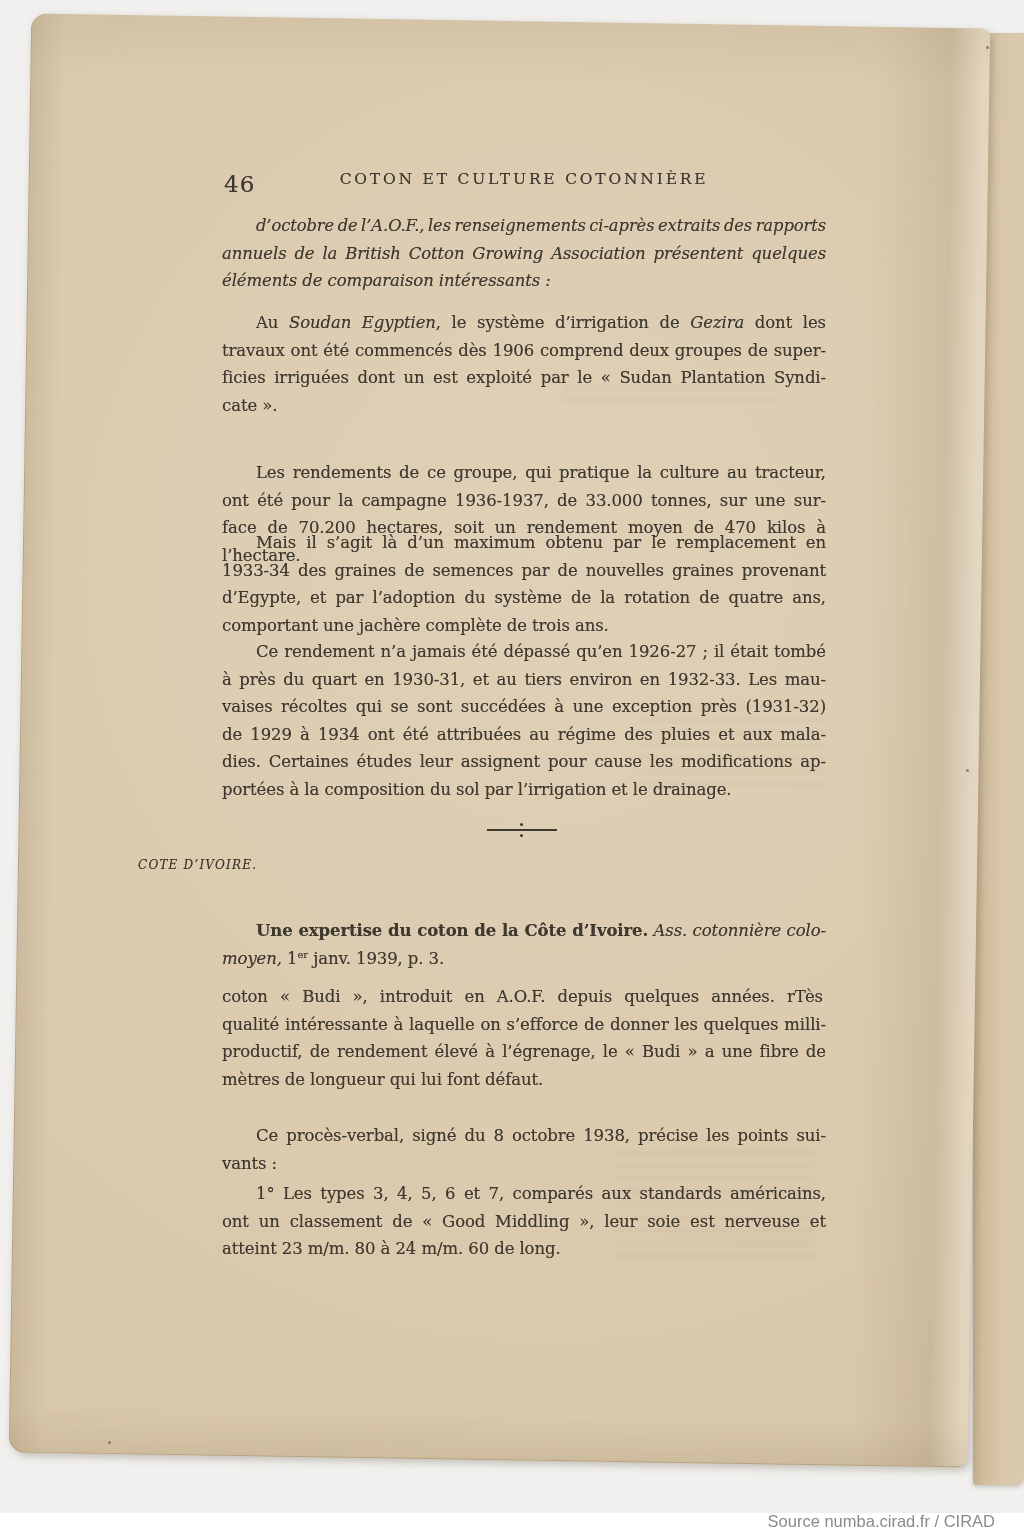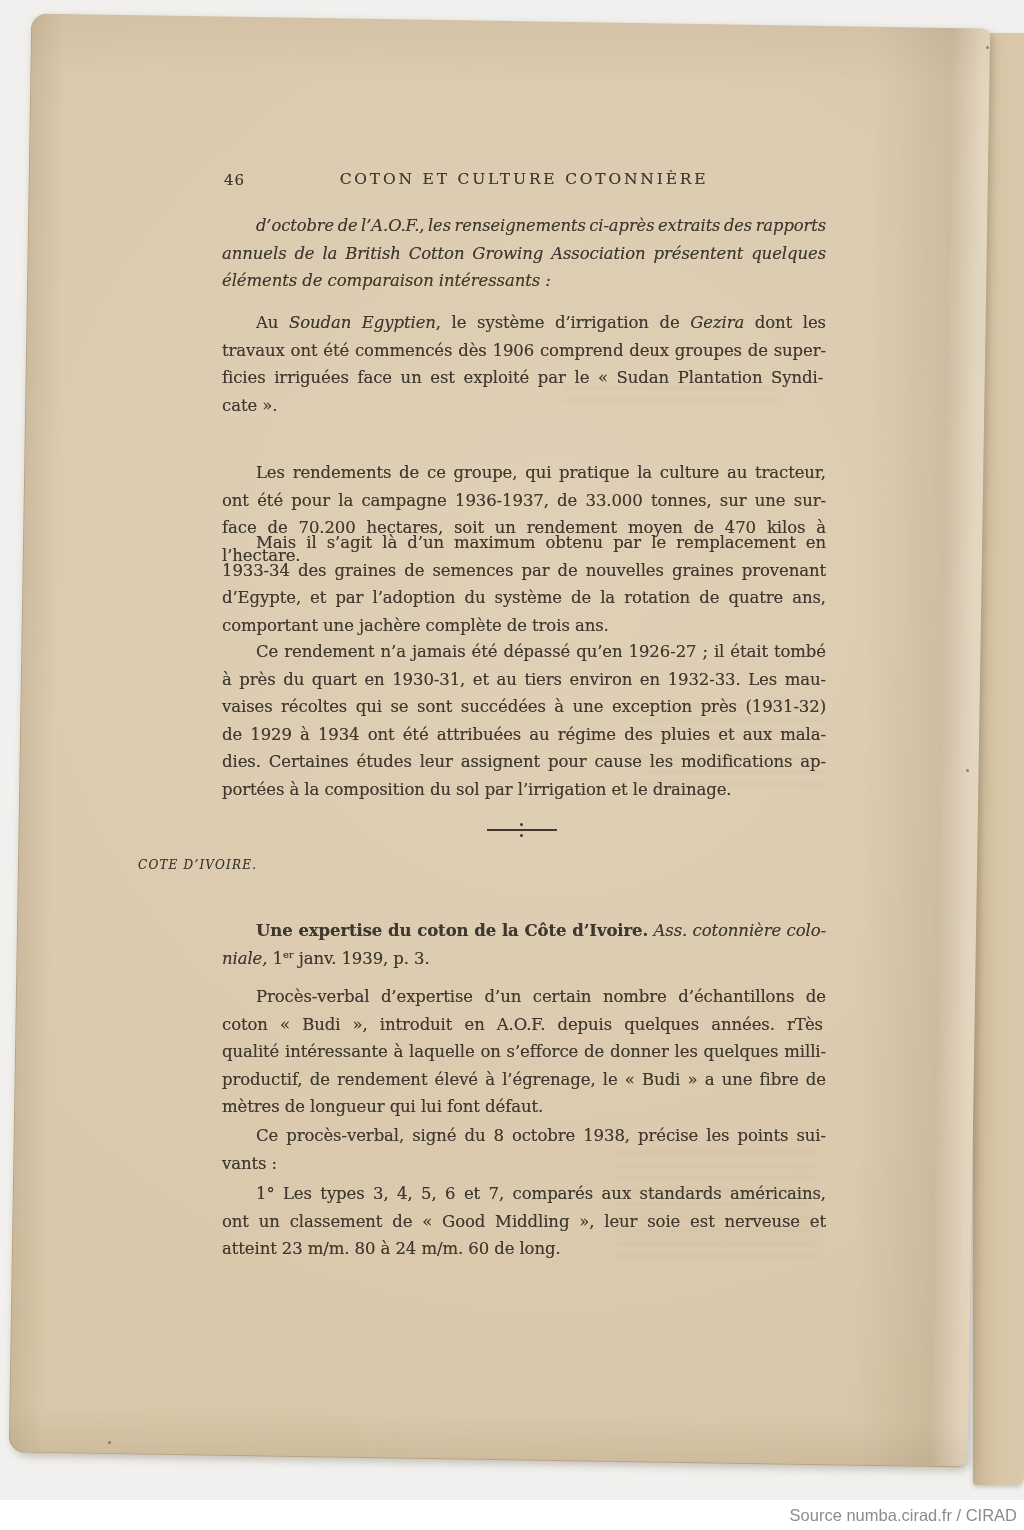--- a/index.html
+++ b/index.html
@@ -34,45 +34,45 @@
   }
   
   .smudge{position:absolute;z-index:3;opacity:.33;filter:blur(2px);pointer-events:none;
     background:repeating-linear-gradient(0deg, rgba(150,128,95,.30) 0 3px, rgba(150,128,95,0) 3px 13px);}
   .speck{position:absolute;z-index:4;width:3px;height:3px;border-radius:50%;background:rgba(80,62,40,.55);}
 
   
   .text-layer{position:absolute;inset:0;z-index:5;color:var(--ink,#3e382f);
     text-shadow:0 0 .45px rgba(62,56,47,.55);}
   .page-header{position:absolute;left:222px;top:170px;width:604px;height:22px;}
-  .pagenum{position:absolute;left:2px;top:1px;font-size:15px;letter-spacing:1px;}
+  .pagenum{position:absolute;left:2px;top:1px;font-size:23px;letter-spacing:1px;}
   .running-title{text-align:center;font-size:15.5px;letter-spacing:2.8px;}
 
   #paragraphs{position:absolute;left:222px;top:0;width:604px;}
   .para{position:absolute;left:0;width:604px;font-size:16.5px;line-height:27.5px;letter-spacing:-.1px;}
   .para.it{font-style:italic;}
   .line{height:27.5px;overflow:visible;}
   .ls{display:inline-block;white-space:nowrap;transform-origin:left center;}
   .line.first .ls{margin-left:34px;}
   .i{font-style:italic;} .b{font-weight:bold;}
   sup{font-size:10px;line-height:0;}
 
   .section-heading{position:absolute;left:138px;top:858px;font-style:italic;
     font-size:12px;letter-spacing:1.2px;}
 
   .divider{position:absolute;left:487px;top:820px;width:70px;height:20px;}
   .divider .divider-line{position:absolute;left:0;right:0;top:9.2px;height:1.7px;background:var(--ink,#3e382f);}
   .divider .dot{position:absolute;left:33px;width:3.4px;height:3.4px;border-radius:50%;background:var(--ink,#3e382f);}
   .divider .dot.top{top:2.8px;} .divider .dot.bottom{top:13.8px;}
 
   .footer-bar{
-    position:absolute;left:0;bottom:0;width:100%;height:30px;z-index:9;
+    position:absolute;left:0;bottom:0;width:100%;height:17px;z-index:9;
     background:var(--footer-background,#fff);
     display:flex;align-items:center;justify-content:flex-end;
-    padding-right:7px;box-sizing:border-box;
+    padding-right:29px;box-sizing:border-box;
     font-family:"Liberation Sans",sans-serif;font-size:16.5px;
     color:var(--footer-text,#8b8b8b);
   }
 </style>
 </head>
 <body>
 
 <div class="scan">
   <div class="page-behind"></div>
   <div class="page"></div>
@@ -92,21 +92,21 @@
 
     <div id="paragraphs">
         <div class="para it" style="top: 212px;">
           <div class="line first"><span class="ls" style="word-spacing: -1.6px; transform: scaleX(0.9908);"><span>d’octobre de l’A.O.F., les renseignements ci-après extraits des rapports</span></span></div>
           <div class="line"><span class="ls" style="word-spacing: 2.74023px;"><span>annuels de la British Cotton Growing Association présentent quelques</span></span></div>
           <div class="line"><span class="ls"><span>éléments de comparaison intéressants :</span></span></div>
         </div>
         <div class="para" style="top: 309px;">
           <div class="line first"><span class="ls" style="word-spacing: 5.46007px;"><span>Au </span><span class="i">Soudan Egyptien</span><span>, le système d’irrigation de </span><span class="i">Gezira</span><span> dont les</span></span></div>
           <div class="line"><span class="ls" style="word-spacing: 0.673438px;"><span>travaux ont été commencés dès 1906 comprend deux groupes de super-</span></span></div>
-          <div class="line"><span class="ls" style="word-spacing: 3.49432px;"><span>ficies irriguées face un est exploité par le « Sudan Plantation Syndi-</span></span></div>
+          <div class="line"><span class="ls" style="word-spacing: 3.49432px;"><span>ficies irriguées dont un est exploité par le « Sudan Plantation Syndi-</span></span></div>
           <div class="line"><span class="ls"><span>cate ».</span></span></div>
         </div>
         <div class="para" style="top: 419px; margin-top: 40px;">
           <div class="line first"><span class="ls" style="word-spacing: 2.60156px;"><span>Les rendements de ce groupe, qui pratique la culture au tracteur,</span></span></div>
           <div class="line"><span class="ls" style="word-spacing: 3.14773px;"><span>ont été pour la campagne 1936-1937, de 33.000 tonnes, sur une sur-</span></span></div>
           <div class="line"><span class="ls" style="word-spacing: 5.76136px;"><span>face de 70.200 hectares, soit un rendement moyen de 470 kilos à</span></span></div>
           <div class="line"><span class="ls"><span>l’hectare.</span></span></div>
         </div>
         <div class="para" style="top: 529px;">
           <div class="line first"><span class="ls" style="word-spacing: 4.98281px;"><span>Mais il s’agit là d’un maximum obtenu par le remplacement en</span></span></div>
@@ -117,24 +117,23 @@
         <div class="para" style="top: 638px;">
           <div class="line first"><span class="ls" style="word-spacing: 0.870739px;"><span>Ce rendement n’a jamais été dépassé qu’en 1926-27 ; il était tombé</span></span></div>
           <div class="line"><span class="ls" style="word-spacing: 2.44351px;"><span>à près du quart en 1930-31, et au tiers environ en 1932-33. Les mau-</span></span></div>
           <div class="line"><span class="ls" style="word-spacing: 3.39062px;"><span>vaises récoltes qui se sont succédées à une exception près (1931-32)</span></span></div>
           <div class="line"><span class="ls" style="word-spacing: 3.00721px;"><span>de 1929 à 1934 ont été attribuées au régime des pluies et aux mala-</span></span></div>
           <div class="line"><span class="ls" style="word-spacing: 2.74479px;"><span>dies. Certaines études leur assignent pour cause les modifications ap-</span></span></div>
           <div class="line"><span class="ls"><span>portées à la composition du sol par l’irrigation et le drainage.</span></span></div>
         </div>
         <div class="para" style="top: 917px;">
           <div class="line first"><span class="ls" style="word-spacing: 0.190625px;"><span class="b">Une expertise du coton de la Côte d’Ivoire.</span><span> </span><span class="i">Ass. cotonnière colo-</span></span></div>
-          <div class="line"><span class="ls"><span class="i">niale,</span><span> 1</span><sup>er</sup><span> janv. 1939, p. 3.</span></span></div>
+          <div class="line"><span class="ls"><span class="i">moyen,</span><span> 1</span><sup>er</sup><span> janv. 1939, p. 3.</span></span></div>
         </div>
         <div class="para" style="top: 983px;">
-          <div class="line first"><span class="ls" style="word-spacing: 6.41667px;"><span>Procès-verbal d’expertise d’un certain nombre d’échantillons de</span></span></div>
           <div class="line"><span class="ls" style="word-spacing: 7px;"><span>coton « Budi », introduit en A.O.F. depuis quelques années. rTès</span></span></div>
           <div class="line"><span class="ls" style="word-spacing: 0.670312px;"><span>qualité intéressante à laquelle on s’efforce de donner les quelques milli-</span></span></div>
           <div class="line"><span class="ls" style="word-spacing: 2.06611px;"><span>productif, de rendement élevé à l’égrenage, le « Budi » a une fibre de</span></span></div>
           <div class="line"><span class="ls"><span>mètres de longueur qui lui font défaut.</span></span></div>
         </div>
         <div class="para" style="top: 1122px;">
           <div class="line first"><span class="ls" style="word-spacing: 2.89375px; text-align: center;"><span>Ce procès-verbal, signé du 8 octobre 1938, précise les points sui-</span></span></div>
           <div class="line"><span class="ls"><span>vants :</span></span></div>
         </div>
         <div class="para" style="top: 1180px;">

